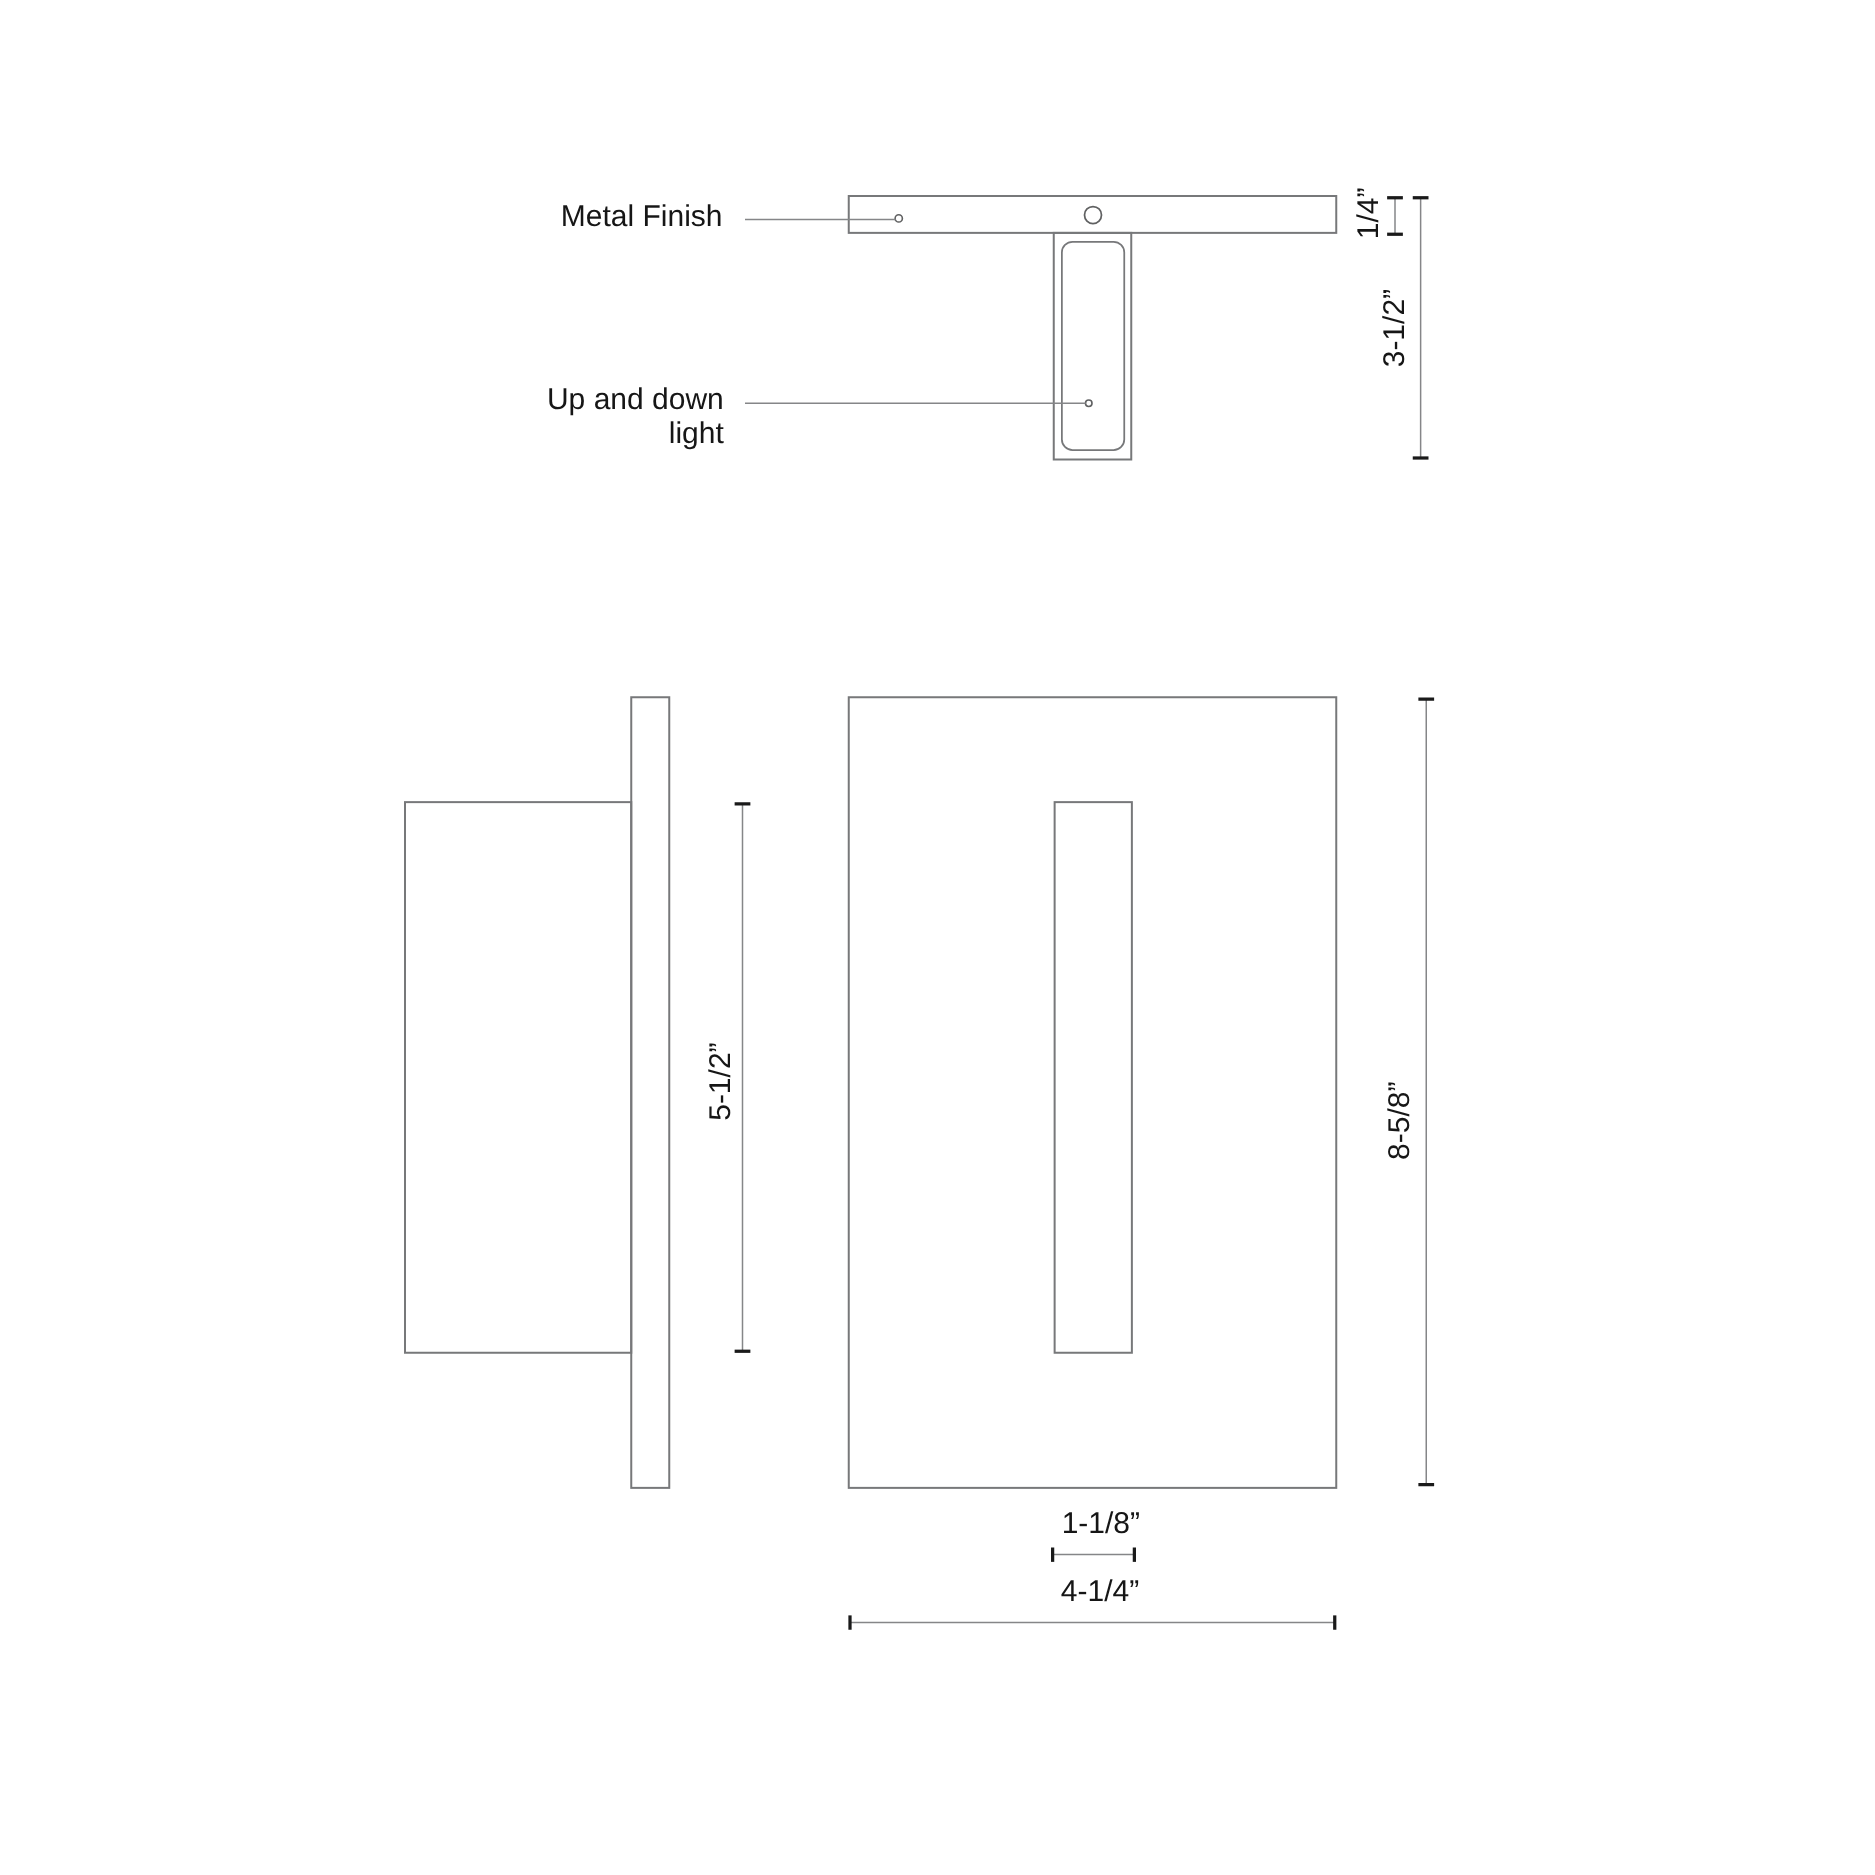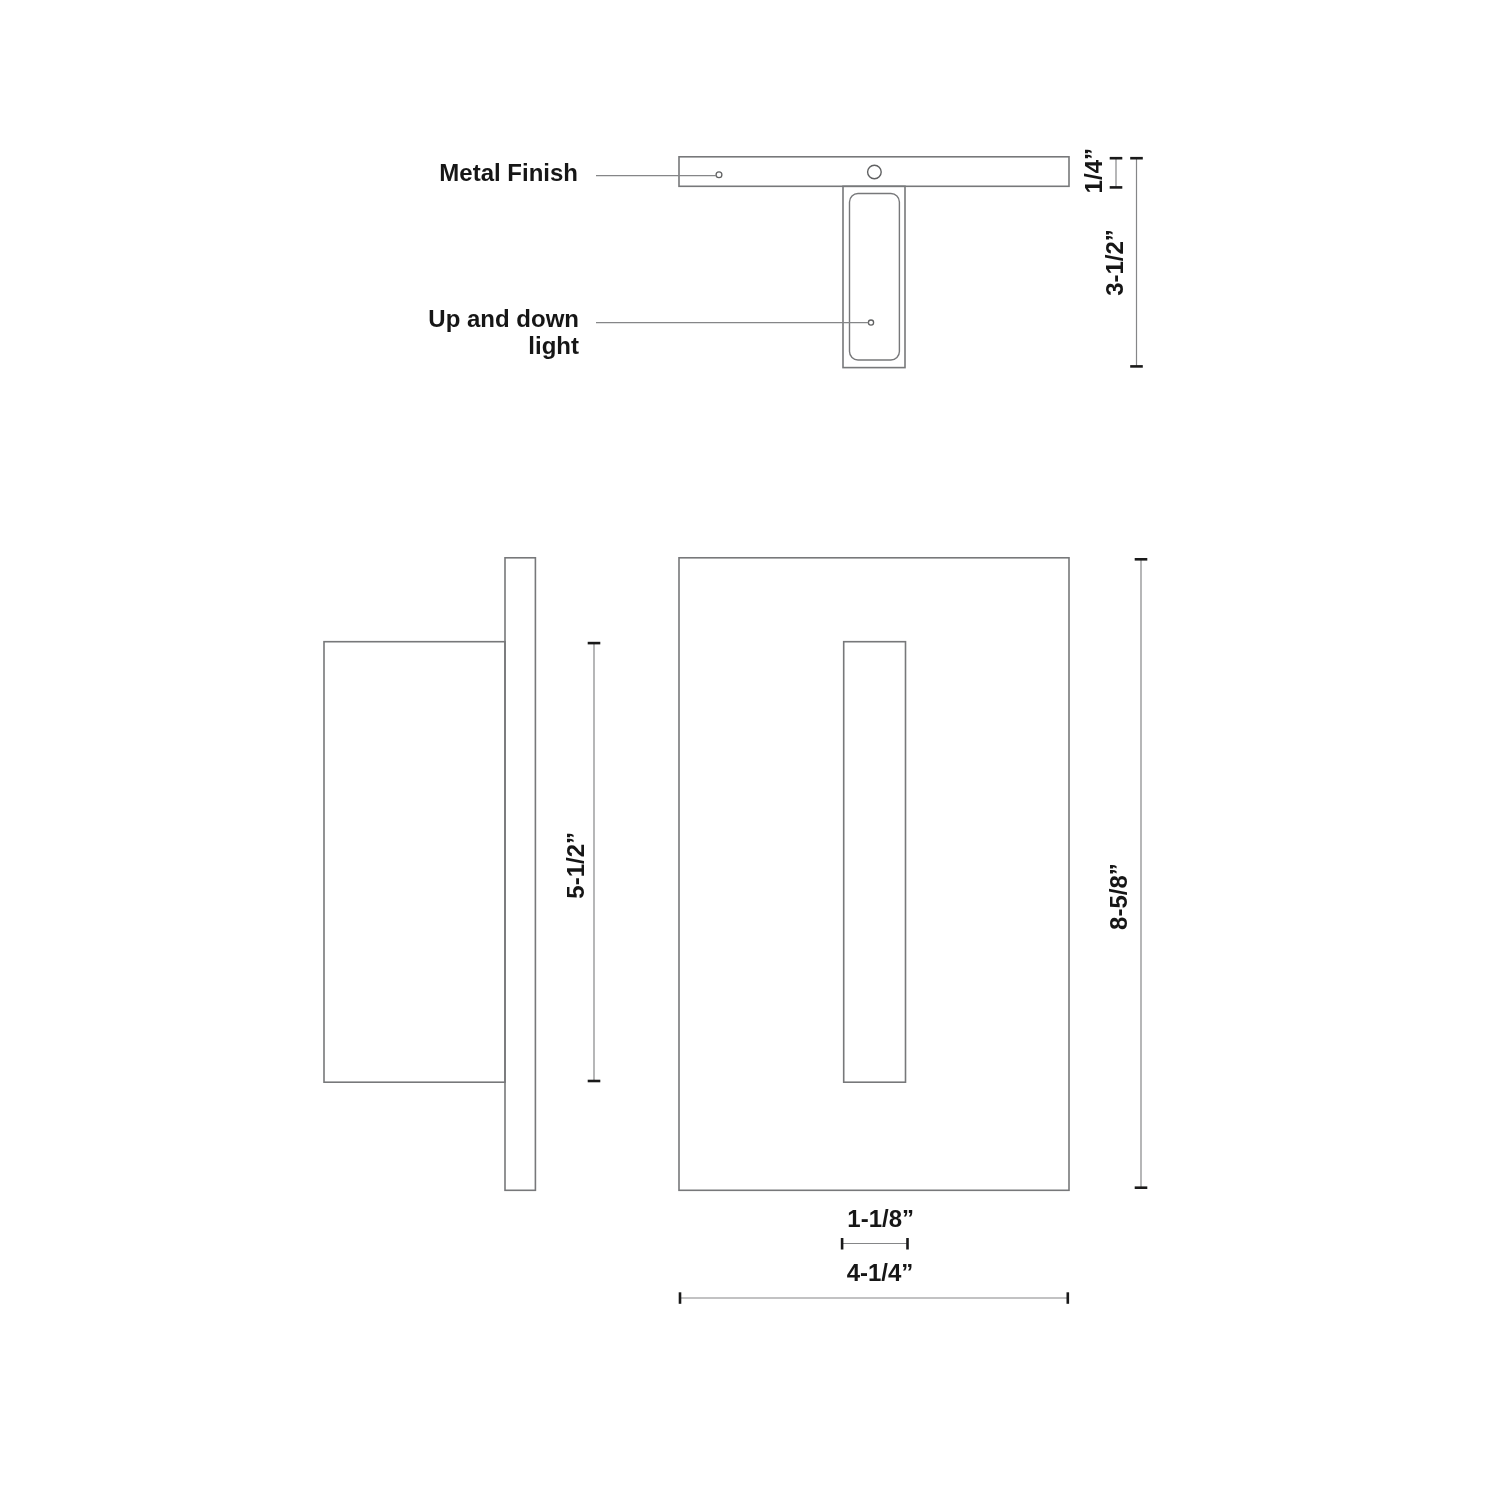--- a/index.html
+++ b/index.html
@@ -1,16 +1,16 @@
 <!DOCTYPE html>
 <html><head>
 <meta charset="utf-8">
 <style>
   html,body{margin:0;padding:0;background:#ffffff;}
-  .page{width:1500px;height:1500px;position:relative;background:#ffffff;overflow:hidden;font-weight:bold;}
+  .page{width:1500px;height:1500px;position:relative;background:#ffffff;overflow:hidden;}
   svg{display:block;}
   text{font-family:"Liberation Sans", sans-serif;fill:#161616;}
 </style>
 </head>
 <body>
 <div class="page">
 <svg width="1500" height="1500" viewBox="0 0 1500 1500">
 
   <rect x="0" y="0" width="1500" height="1500" fill="#ffffff"></rect>
 

